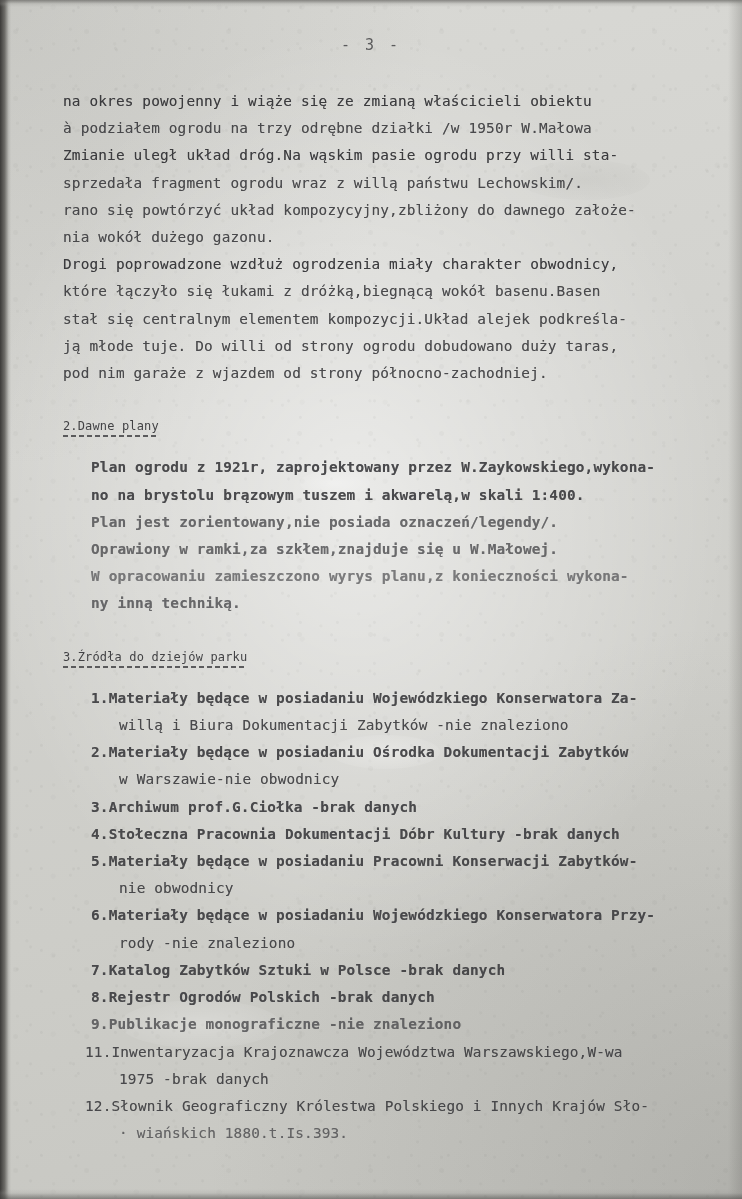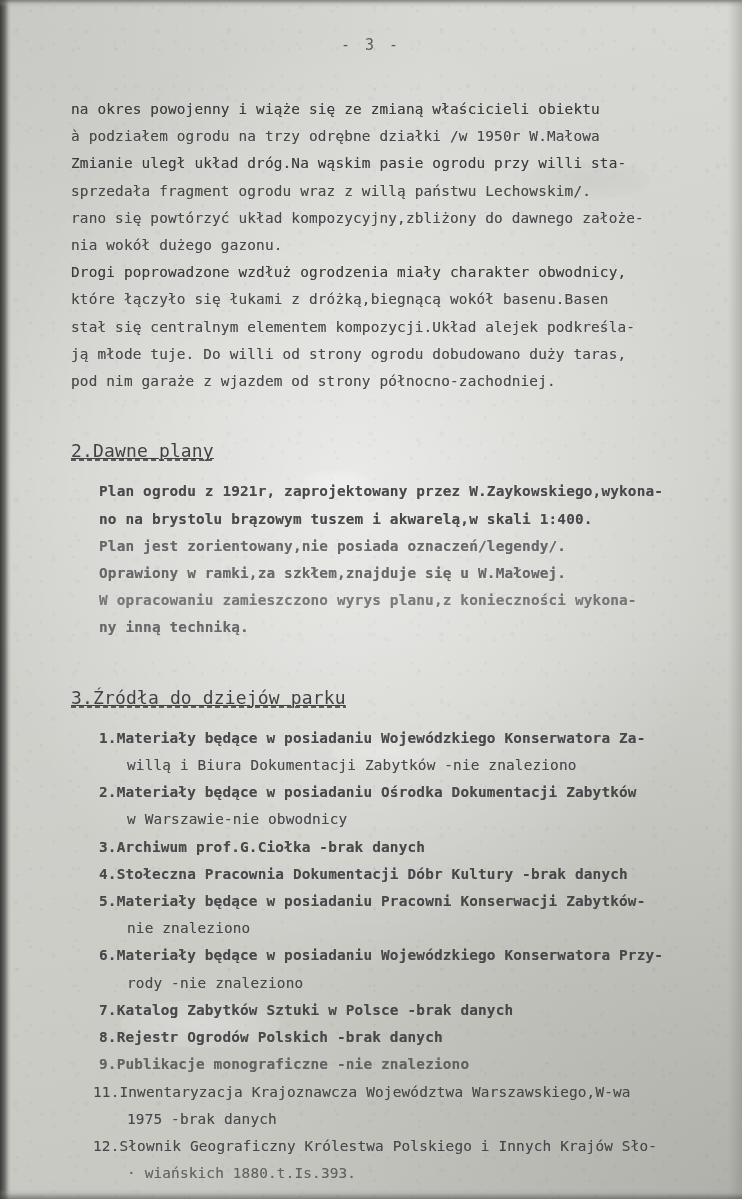--- a/index.html
+++ b/index.html
@@ -109,36 +109,35 @@
     color: #3f3f42;
     opacity: 0.93;
     letter-spacing: 0.15px;
     text-shadow: 0 0 0.6px rgba(60,60,62,0.45);
   }
 
   .line.faint  { opacity: 0.80; color: #4b4b4e; }
   .line.fainter{ opacity: 0.72; color: #525255; }
   .line.strong { opacity: 0.97; color: #37373a; }
 
-  .block { margin: 8px; padding: 0; }
+  .block { margin: 0; padding: 0; }
 
   .gap-sm { height: 14px; }
   .gap-md { height: 26px; }
 
   
   .heading {
-    font-size: 18px;
+    font-size: 12px;
     line-height: 27.2px;
     white-space: pre;
     color: #3a3a3d;
     position: relative;
     display: inline-block;
     opacity: 0.95;
     letter-spacing: 0.15px;
-    text-decoration: underline;
   }
   .heading .rule {
     position: absolute;
     left: 0;
     right: 0;
     bottom: 3px;
     height: 2px;
     background-image: repeating-linear-gradient(90deg,
         rgba(60,60,63,0.85) 0px, rgba(60,60,63,0.85) 5px,
         rgba(60,60,63,0) 5px, rgba(60,60,63,0) 8px);
@@ -228,21 +227,21 @@
           <div>
             <div class="line indent-1"><span>3.</span><span>Archiwum prof.G.Ciołka -brak danych</span></div>
           </div>
 
           <div>
             <div class="line indent-1"><span>4.</span><span>Stołeczna Pracownia Dokumentacji Dóbr Kultury -brak danych</span></div>
           </div>
 
           <div>
             <div class="line indent-1"><span>5.</span><span>Materiały będące w posiadaniu Pracowni Konserwacji Zabytków-</span></div>
-            <div class="line indent-2">nie znaleziono</div>
+            <div class="line indent-2">nie obwodnicy</div>
           </div>
 
           <div>
             <div class="line indent-1"><span>6.</span><span>Materiały będące w posiadaniu Wojewódzkiego Konserwatora Przy-</span></div>
             <div class="line indent-2">rody -nie znaleziono</div>
           </div>
 
           <div>
             <div class="line indent-1"><span>7.</span><span>Katalog Zabytków Sztuki w Polsce -brak danych</span></div>
           </div>

